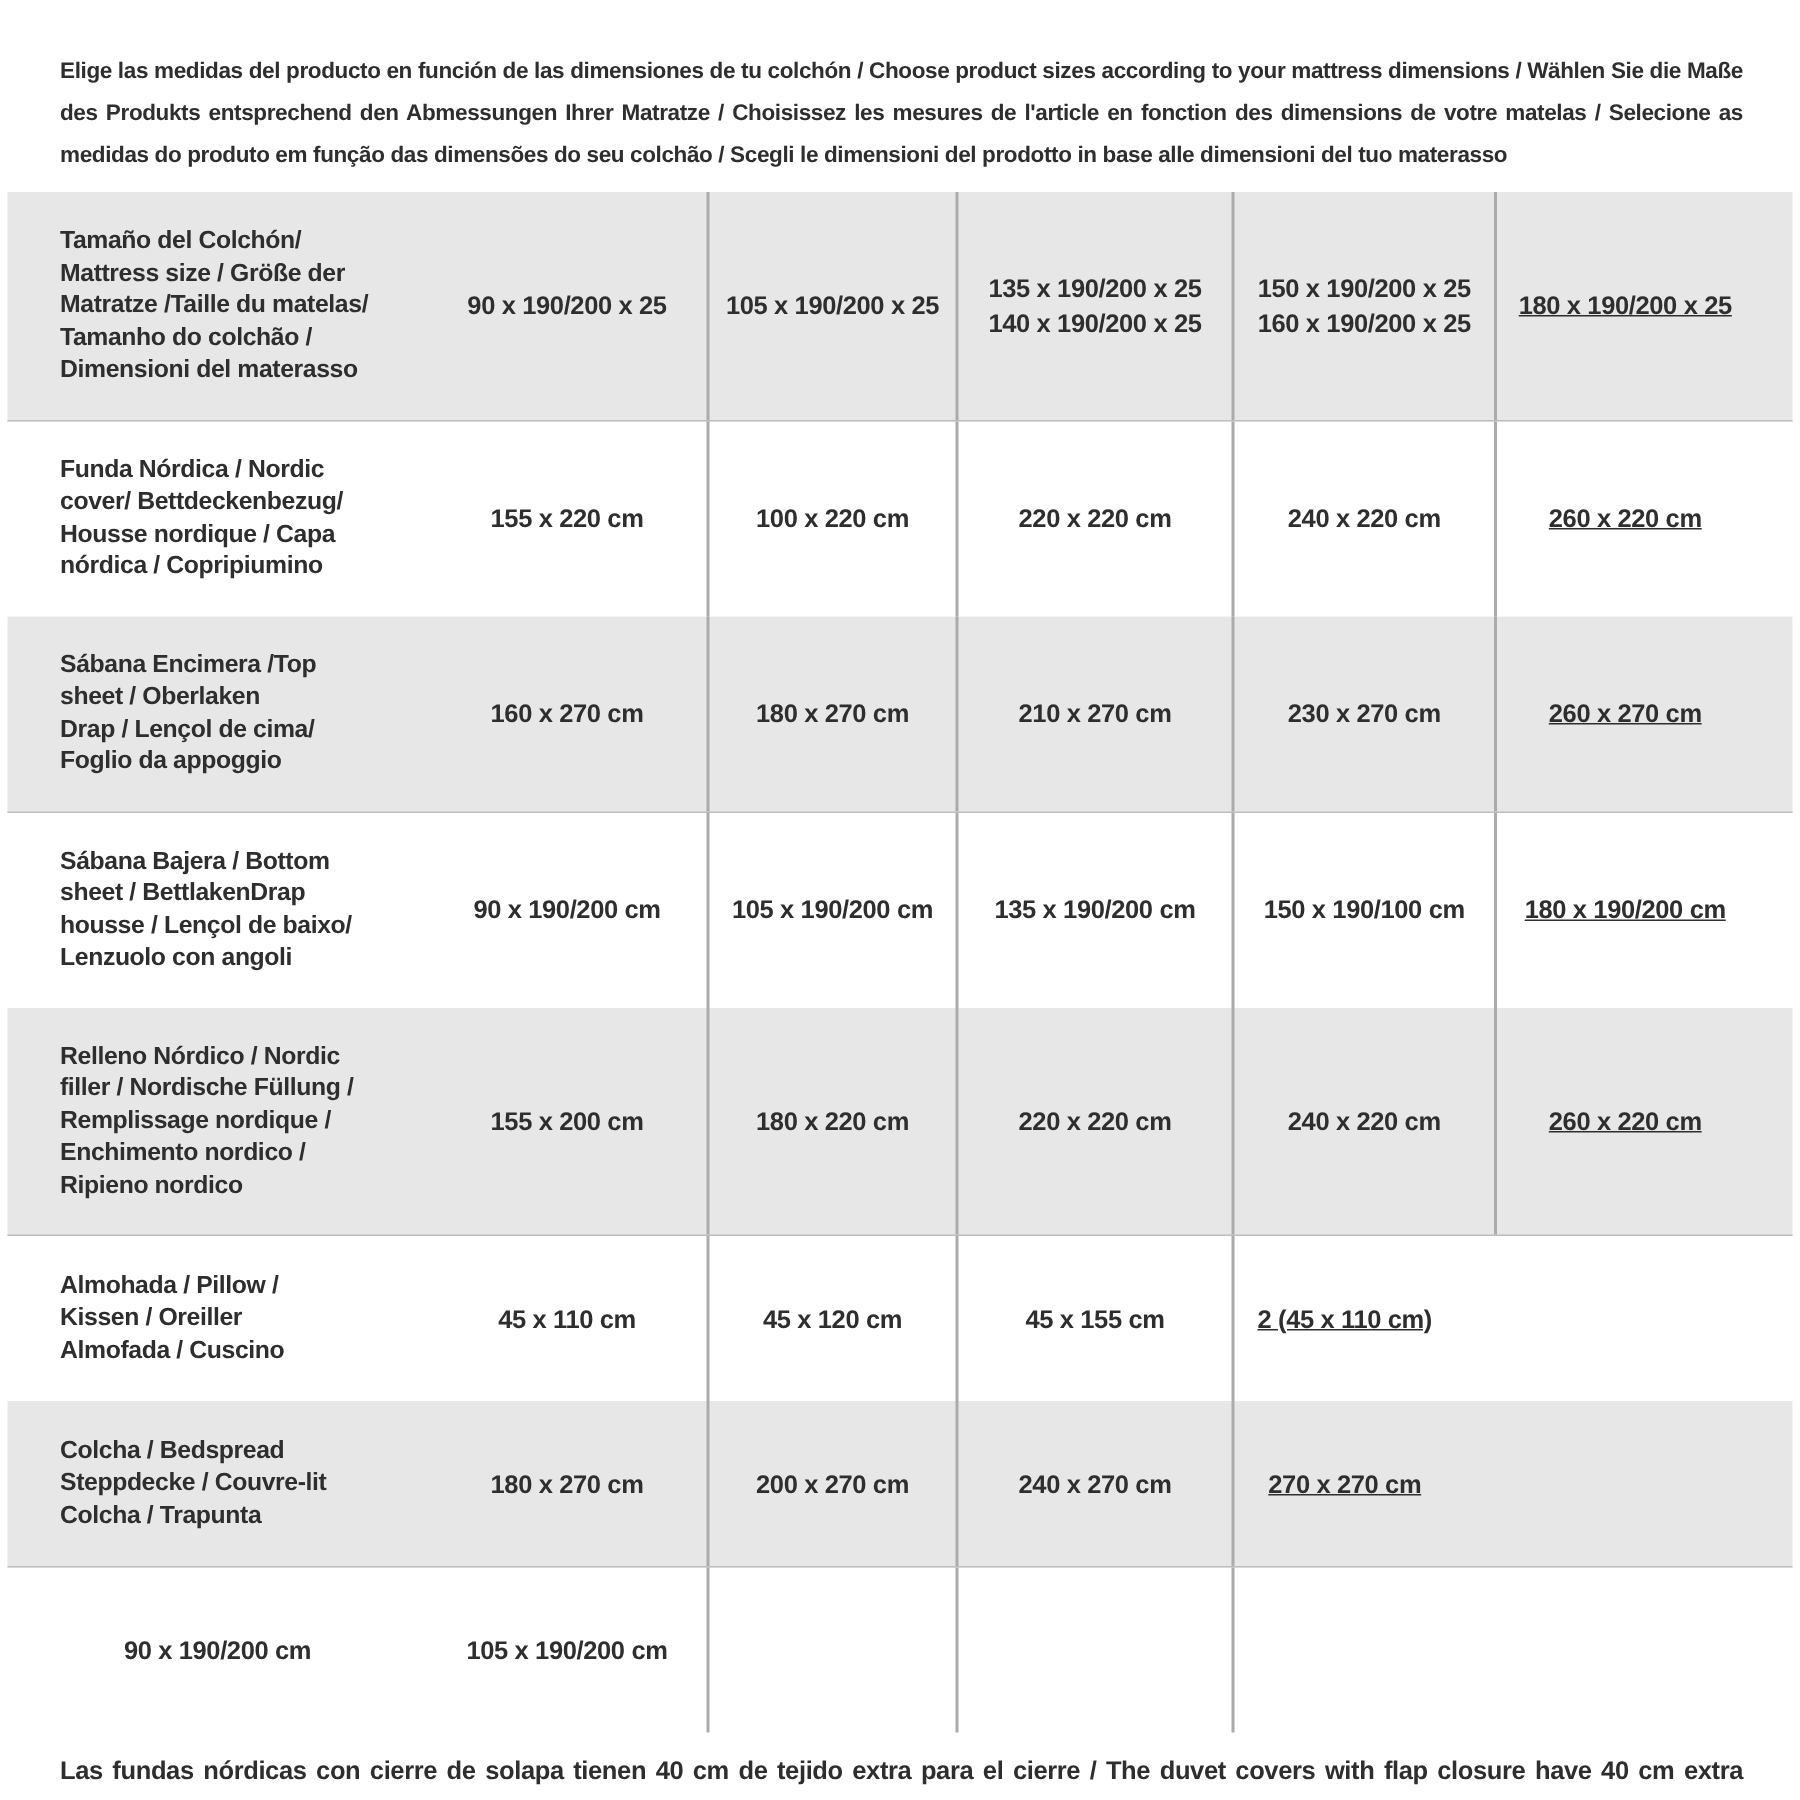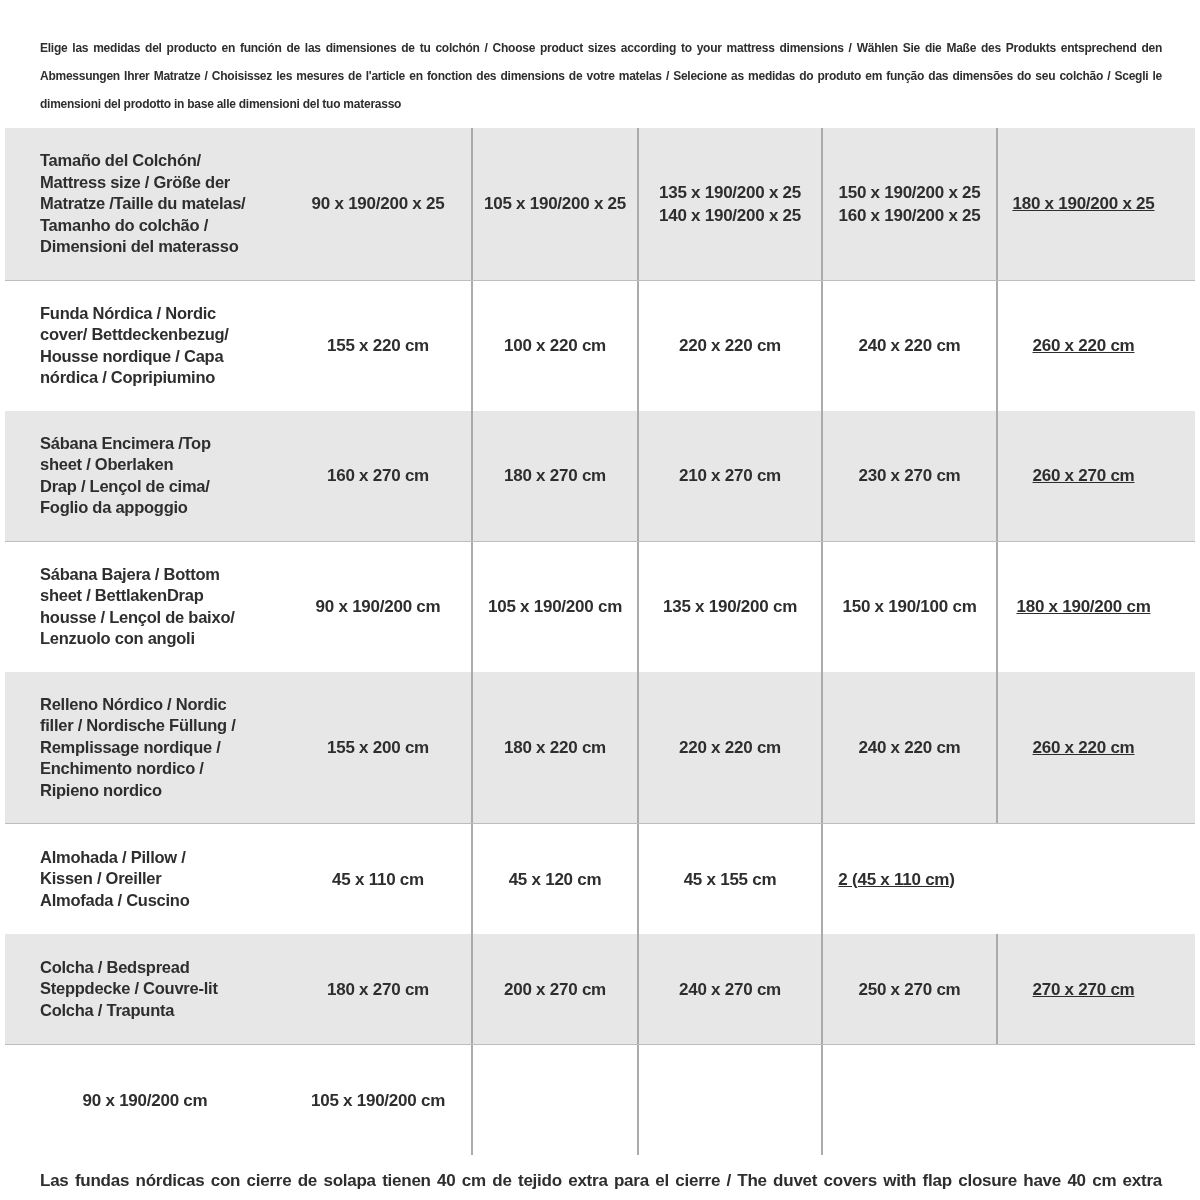--- a/index.html
+++ b/index.html
@@ -15,21 +15,21 @@
     font-family: "Liberation Sans", sans-serif;
     font-weight: bold;
     color: #2e2e2e;
     letter-spacing: -0.25px;
     overflow: hidden;
     box-sizing: border-box;
   }
   .intro {
     margin: 0;
     padding: 34px 38px 0 40px;
-    font-size: 12px;
+    font-size: 15px;
     line-height: 28px;
     text-align: justify;
     color: #2e2e2e;
   }
   .size-table {
     margin: 10px 5px 0 5px;
   }
   .trow {
     display: grid;
     grid-template-columns: 280px 186px 166px 184px 175px 1fr;
@@ -157,21 +157,20 @@
       <div class="cell last">2 (45 x 110 cm)</div>
     </div>
 
     <div class="trow gray" style="min-height:110px">
       <div class="cell label">Colcha / Bedspread
 Steppdecke / Couvre-lit
 Colcha / Trapunta</div>
       <div class="cell">180 x 270 cm</div>
       <div class="cell">200 x 270 cm</div>
       <div class="cell">240 x 270 cm</div>
-      <div class="cell">250 x 270 cm</div>
       <div class="cell last">270 x 270 cm</div>
     </div>
 
     <div class="trow" style="min-height:110px">
       <div class="cell">90 x 190/200 cm</div>
       <div class="cell">105 x 190/200 cm</div>
       <div class="cell"></div>
       <div class="cell"></div>
       <div class="cell last"></div>
     </div>

